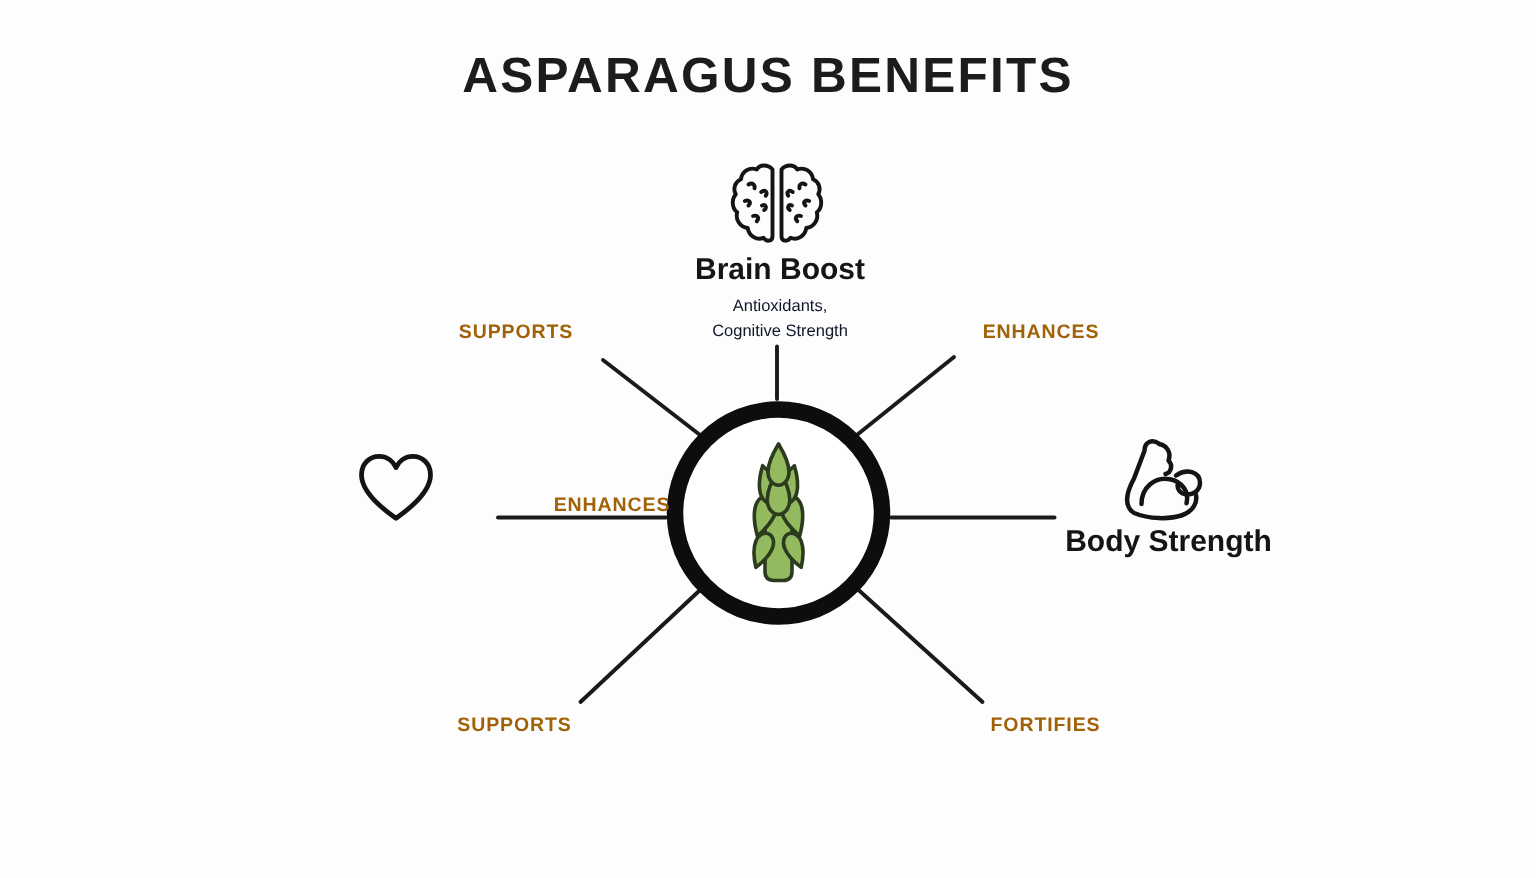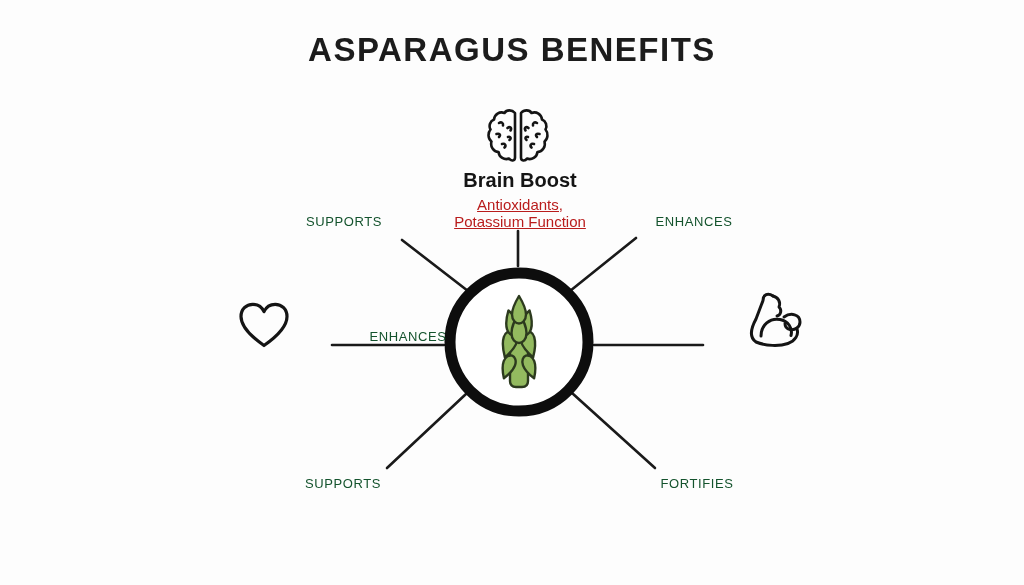--- a/index.html
+++ b/index.html
@@ -36,34 +36,33 @@
   }
   .node-label {
     font-size: 20px;
     font-weight: bold;
     color: #151515;
     white-space: nowrap;
     text-align: center;
   }
   .node-sub {
     margin-top: 4px;
-    font-size: 15px;
+    font-size: 11px;
     font-weight: normal;
-    color: #b91c1c;
+    color: #0f172a;
     line-height: 17px;
     white-space: nowrap;
-    text-decoration: underline;
   }
   .connector-label {
     position: absolute;
     transform: translate(-50%, -50%);
     font-size: 13px;
-    font-weight: normal;
+    font-weight: bold;
     letter-spacing: 0.6px;
-    color: #14532d;
+    color: #a16207;
     white-space: nowrap;
   }
 </style>
 </head>
 <body>
 
 <div class="canvas">
 
   <div class="title">ASPARAGUS BENEFITS</div>
 
@@ -126,41 +125,42 @@
       <path d="M53.5 28 C50.5 27 49 29 51 31"></path>
       <path d="M48 38 C45 37 43.5 39.5 45.5 41.5"></path>
       <path d="M42.5 22 C40 20 38 22 39.5 24.5"></path>
       <path d="M42 31 C39.5 30 38.5 32.5 40.5 34"></path>
     </svg>
   </div>
   <div class="node-text" style="left:520px; top:169px;">
     <div class="node-label">Brain Boost</div>
     <div class="node-sub">
       <div>Antioxidants,</div>
-      <div>Potassium Function</div>
+      <div>Cognitive Strength</div>
     </div>
   </div>
 
   <div class="icon-box" style="left:236px; top:298px;">
     <svg width="56" height="55" viewBox="0 0 56 52" fill="none" stroke="#141414" stroke-width="3.2" stroke-linecap="round" stroke-linejoin="round">
       <path d="M28 46 C11.5 34.5 5 25.5 5 17 C5 9.8 10.2 4.8 16.8 4.8 C21.8 4.8 26 7.8 28 12.2 C30 7.8 34.2 4.8 39.2 4.8 C45.8 4.8 51 9.8 51 17 C51 25.5 44.5 34.5 28 46 Z"></path>
     </svg>
   </div>
   <div class="node-text" style="left:262px; top:350px;">
   </div>
 
   <div class="icon-box" style="left:739px; top:290px;">
     <svg width="68" height="62" viewBox="0 0 68 60" fill="none" stroke="#141414" stroke-width="3" stroke-linecap="round" stroke-linejoin="round">
       <path d="M34 5 C29 1.5 24 3.5 24 9.5 L17 28 C11 39 11 47 17 51 C27 55 40 55.5 49 52.5 C56 50 60 44 58 38"></path>
       <path d="M34 5 C39 6 42 11 40 16 C43 19 42 24 38 25"></path>
       <path d="M22 45 C22 34 31 26.5 41 28.5 C49 30 54 37 52 44.5"></path>
       <path d="M45 26 C52 21 61 23.5 61 31 C61 36 56 39.5 51 38.5 C48 37.9 46 35.5 46 32.5"></path>
     </svg>
   </div>
   <div class="node-text" style="left:779px; top:350px;">
+    <div class="node-label">Body Strength</div>
   </div>
 
   <div class="connector-label" style="left:344px; top:221px;">SUPPORTS</div>
   <div class="connector-label" style="left:694px; top:221px;">ENHANCES</div>
   <div class="connector-label" style="left:408px; top:336px;">ENHANCES</div>
   <div class="connector-label" style="left:343px; top:483px;">SUPPORTS</div>
   <div class="connector-label" style="left:697px; top:483px;">FORTIFIES</div>
 
 </div>
 

